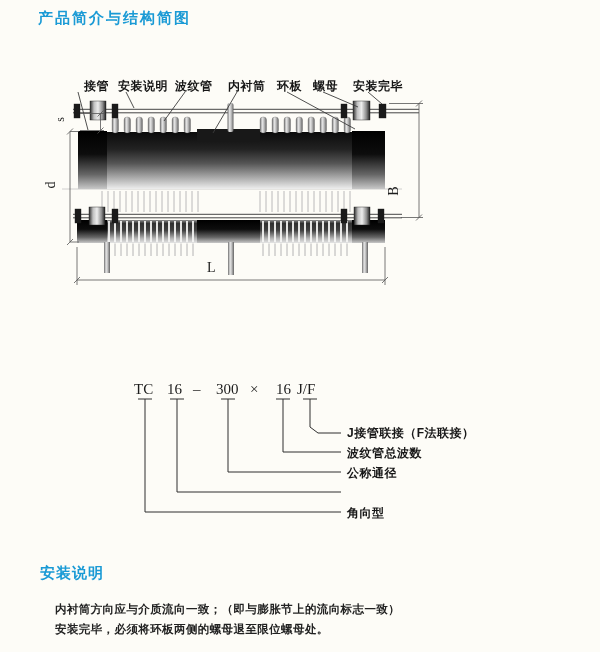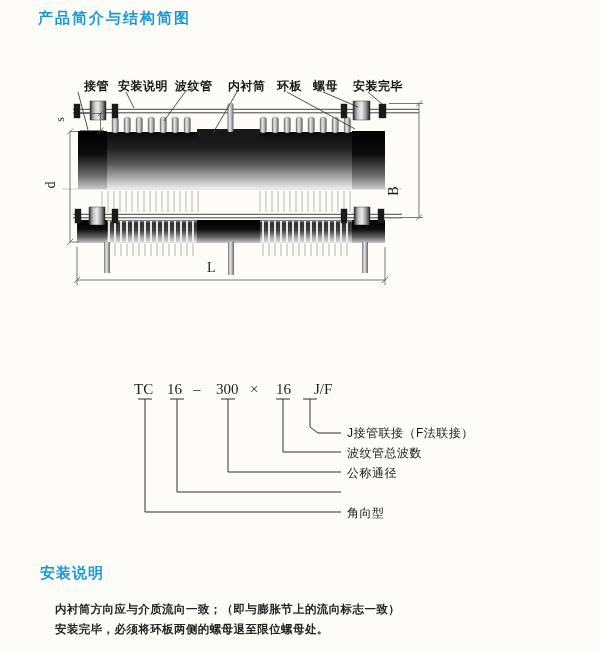--- a/index.html
+++ b/index.html
@@ -7,21 +7,21 @@
   .page{position:relative;width:600px;height:652px;background:#fdfcf7;overflow:hidden;margin:0 auto;}
   #lineart{position:absolute;left:0;top:0;width:600px;height:652px;}
   .sec-title{position:absolute;margin:0;font-weight:bold;font-size:15px;letter-spacing:2px;
              color:#1a9ad5;white-space:nowrap;font-family:"Liberation Sans",sans-serif;}
   .plabel{position:absolute;top:78px;font-weight:bold;font-size:12px;color:#151515;
           letter-spacing:.5px;white-space:nowrap;}
   .dim{position:absolute;font-family:"Liberation Serif",serif;font-size:14px;color:#1d1d1d;}
   .rot{transform:rotate(-90deg);transform-origin:center center;}
   .tok{position:absolute;top:381px;font-family:"Liberation Serif",serif;font-size:15px;
        color:#1c1c1c;white-space:nowrap;}
-  .meaning{position:absolute;left:347px;font-weight:normal;font-size:12px;color:#161616;
+  .meaning{position:absolute;left:347px;font-weight:bold;font-size:12px;color:#161616;
            letter-spacing:.5px;white-space:nowrap;}
   .para{position:absolute;left:55px;font-weight:600;font-size:11.5px;color:#222;
         letter-spacing:.4px;white-space:nowrap;}
 </style>
 </head>
 <body>
 
 <div class="page">
 
   <svg id="lineart" viewBox="0 0 600 652">
@@ -302,21 +302,21 @@
   <span class="dim rot" style="left:389px;top:183px;">B</span>
   <span class="dim" style="left:207px;top:260px;">L</span>
 
 
   <span class="tok" style="left:134px">TC</span>
   <span class="tok" style="left:167px">16</span>
   <span class="tok" style="left:193px">–</span>
   <span class="tok" style="left:216px">300</span>
   <span class="tok" style="left:250px">×</span>
   <span class="tok" style="left:276px">16</span>
-  <span class="tok" style="left:314px">J/F</span>
+  <span class="tok" style="left:297px">J/F</span>
 
   <span class="meaning" style="top:425px">J接管联接（F法联接）</span>
   <span class="meaning" style="top:445px">波纹管总波数</span>
   <span class="meaning" style="top:465px">公称通径</span>
   <span class="meaning" style="top:505px">角向型</span>
 
   <h2 class="sec-title" style="left: 40px; top: 564px; letter-spacing: 1px; color: rgb(26, 154, 213); font-family: Liberation Mono, monospace;">安装说明</h2>
   <p class="para" style="top:622px;margin:0">安装完毕，必须将环板两侧的螺母退至限位螺母处。</p>
   <p class="para" style="top:602px;margin:0">内衬筒方向应与介质流向一致；（即与膨胀节上的流向标志一致）</p>
 

